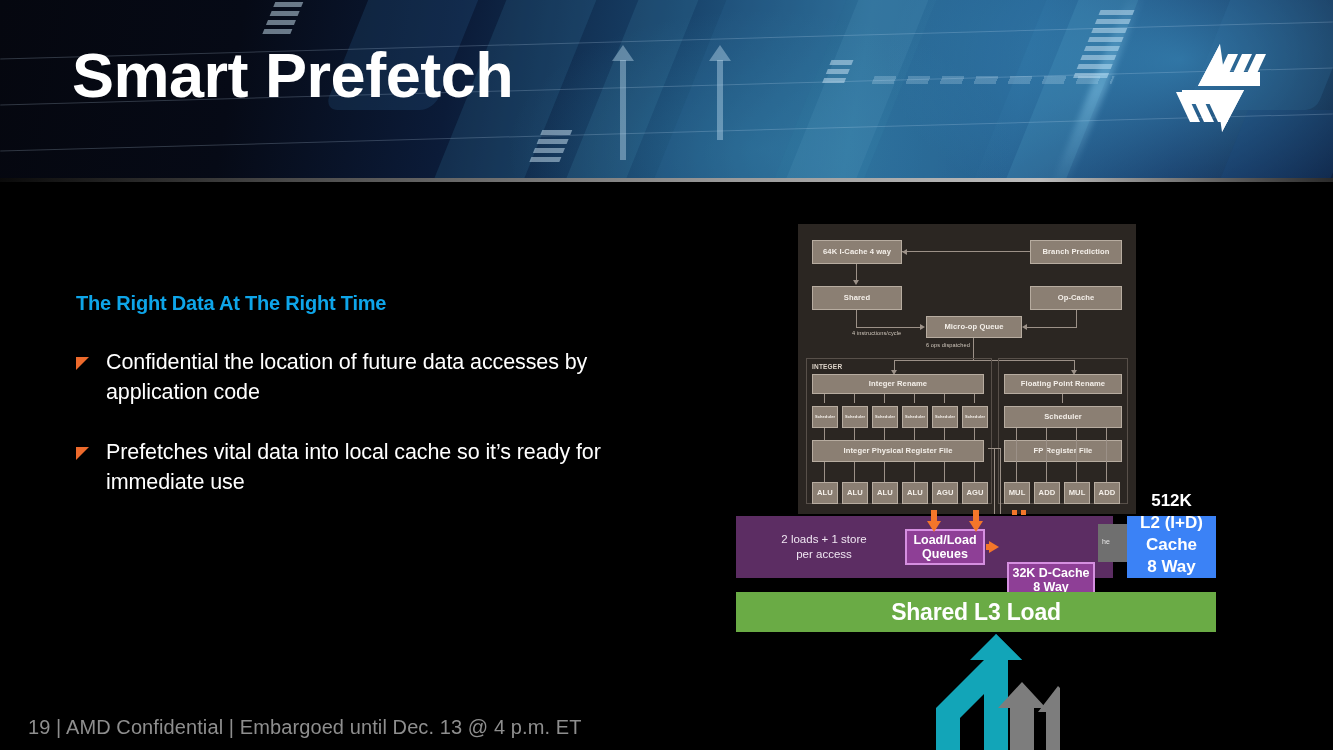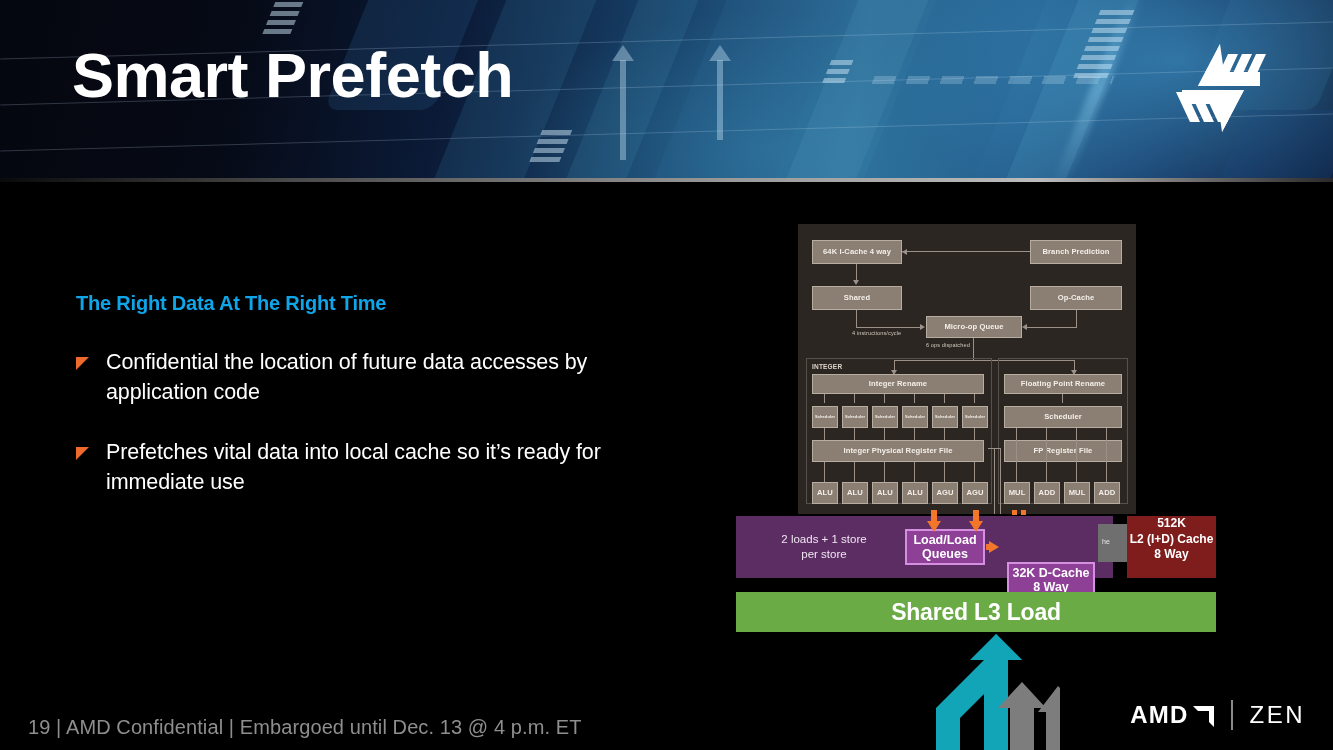--- a/index.html
+++ b/index.html
@@ -112,22 +112,22 @@
   .pbox {
     position: absolute; background: #8e3f96; border: 2px solid #d58fe0;
     color: #ffffff; font-size: 12.5px; font-weight: 700; line-height: 1.15;
     display: flex; align-items: center; justify-content: center; text-align: center;
   }
   .ptext {
     position: absolute; color: #f0e6f2; font-size: 11.5px; text-align: center; line-height: 1.28;
   }
   .l2box {
     position: absolute; left: 391px; top: 292px; width: 89px; height: 62px;
-    background: #7f1d1d; color: #ffffff; font-size: 12px; font-weight: 700;
-    display: flex; align-items: flex-start; justify-content: center; text-align: center; line-height: 1.3;
+    background: #3b82f6; color: #ffffff; font-size: 17px; font-weight: 700;
+    display: flex; align-items: flex-end; justify-content: center; text-align: center; line-height: 1.3;
   }
   .l2stub { position: absolute; left: 362px; top: 300px; width: 32px; height: 38px; background: #6f6f6f; }
   .l2stub-txt { position: absolute; left: 366px; top: 314px; font-size: 7px; color: #e8e8e8; }
   .oarrow-down { position: absolute; width: 0; height: 0; border-left: 7px solid transparent; border-right: 7px solid transparent; border-top: 11px solid #f3762a; }
   .ostem { position: absolute; width: 6px; background: #f3762a; }
   .oarrow-right { position: absolute; width: 0; height: 0; border-top: 6px solid transparent; border-bottom: 6px solid transparent; border-left: 10px solid #f3762a; }
   .odots { position: absolute; display: flex; gap: 4px; }
   .odots i { width: 5px; height: 5px; background: #f3762a; display: block; }
 
   .l3bar {
@@ -323,21 +323,21 @@
       <div class="dline" style="left:308px;top:204px;width:1px;height:54px;"></div>
 
       <div class="dline" style="left:190px;top:224px;width:12px;height:1px;"></div>
       <div class="dline" style="left:196px;top:224px;width:1px;height:66px;"></div>
       <div class="dline" style="left:202px;top:224px;width:1px;height:66px;"></div>
     </div>
 
     <div class="purple-band">
       <div class="ptext" style="left:18px;top:16px;width:140px;">
         <div>2 loads + 1 store</div>
-        <div>per store</div>
+        <div>per access</div>
       </div>
       <div class="pbox" style="left:169px;top:13px;width:80px;height:36px;">
         <div>
           <div>Load/Load</div>
           <div>Queues</div>
         </div>
       </div>
       <div class="pbox" style="left:271px;top:13px;width:88px;height:36px;margin-top:33px;">
         <div>
           <div>32K D-Cache</div>
@@ -381,26 +381,14 @@
         <polygon points="92,48 116,74 104,74 104,116 80,116 80,74 68,74"></polygon>
       </g>
       <g fill="#7d7d7d">
         <polygon points="128,52 130,54 130,116 116,116 116,78 108,78"></polygon>
       </g>
     </svg>
   </div>
 
   <div class="footer-text">19 | AMD Confidential | Embargoed until Dec. 13 @ 4 p.m. ET</div>
 
-  <div class="brand-row">
-    <div class="amd-word">
-      <span>AMD</span>
-      <span class="amd-arrow">
-        <svg width="21" height="21" viewBox="0 0 21 21" aria-hidden="true">
-          <path d="M0,0 L21,0 L21,21 L16,16 L16,5 L5,5 Z" fill="#ffffff"></path>
-        </svg>
-      </span>
-    </div>
-    <div class="brand-div"></div>
-    <div class="zen-word">ZEN</div>
-  </div>
 
 </div>
 
 </body></html>

